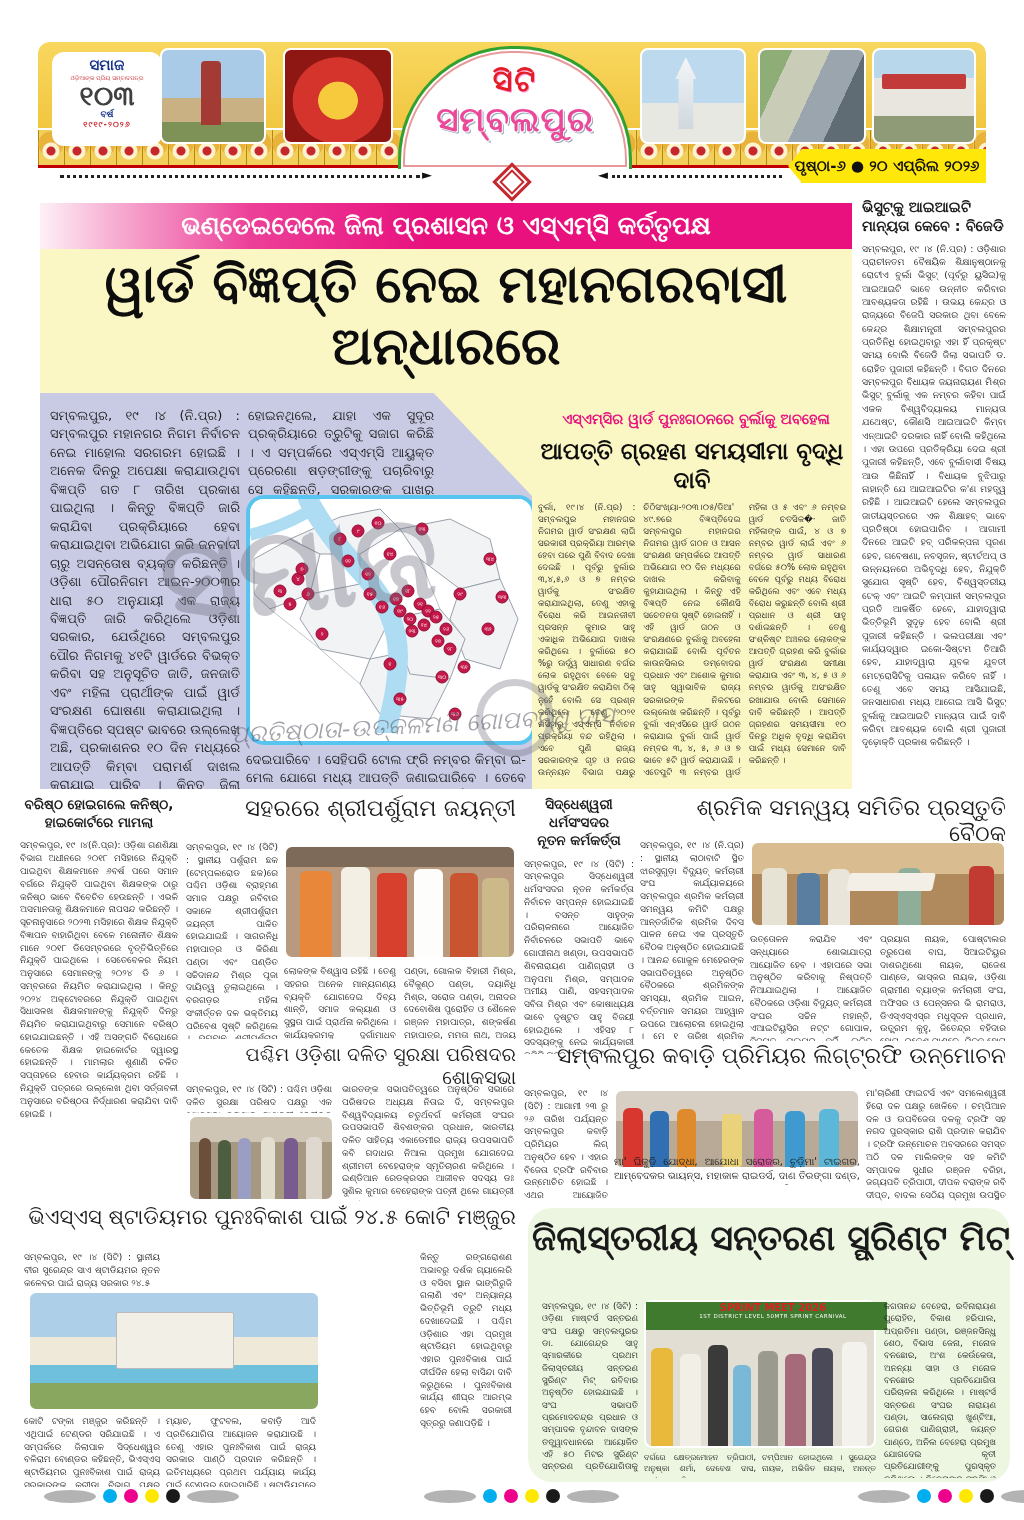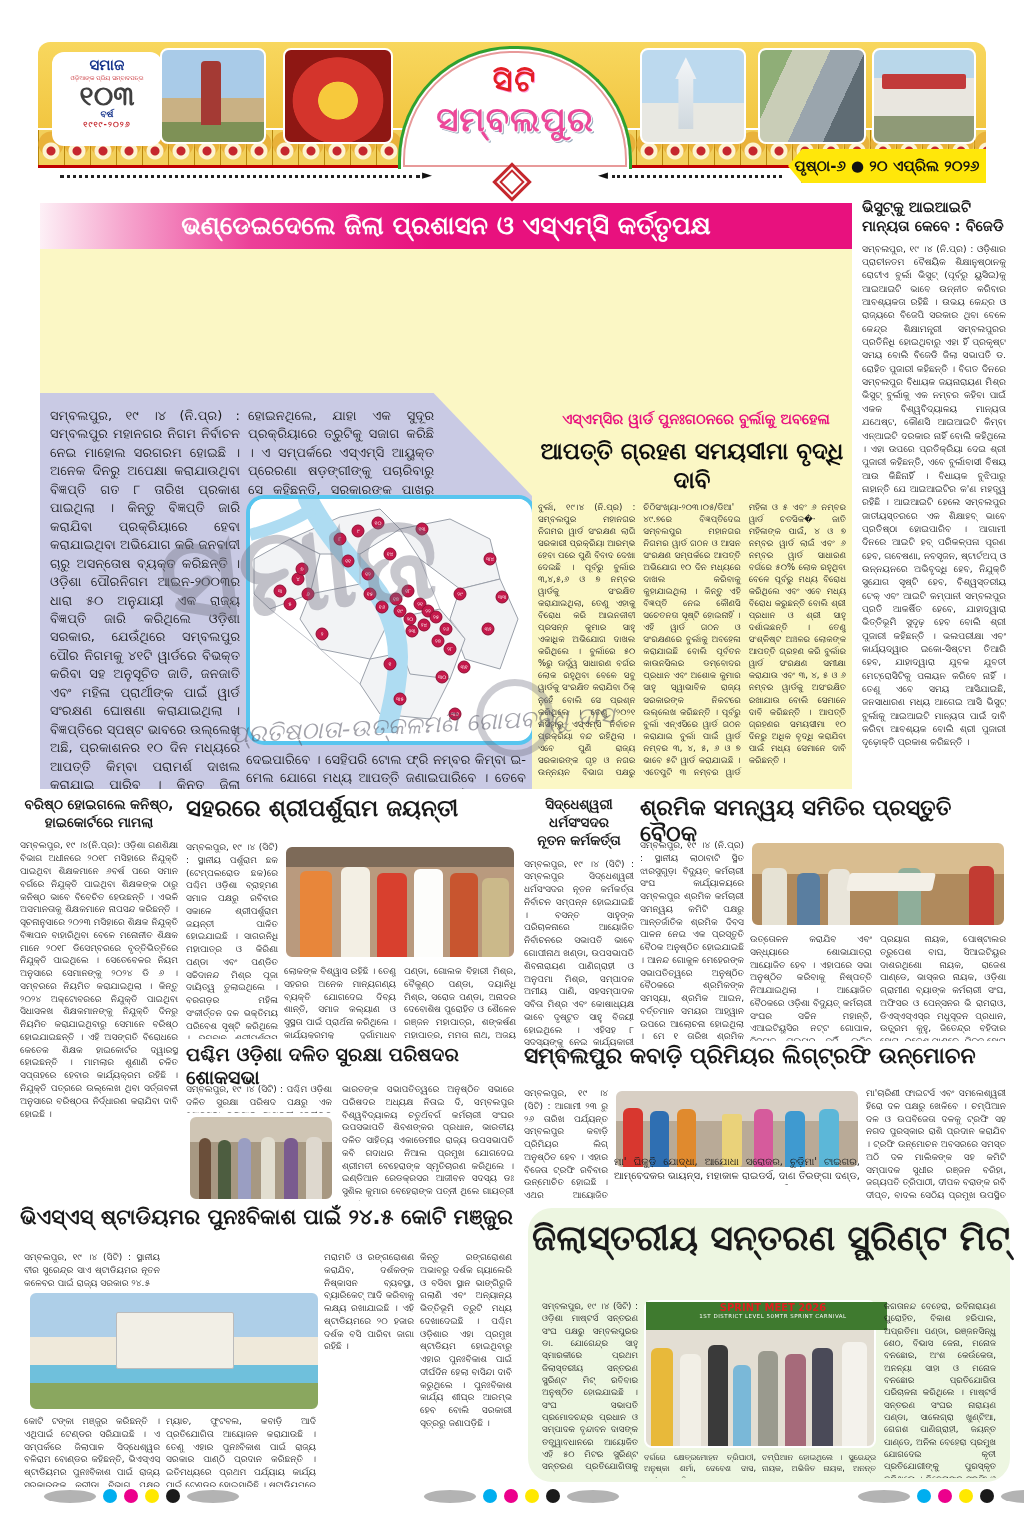--- a/index.html
+++ b/index.html
@@ -69,21 +69,21 @@
   .wm-script{position:absolute;left:190px;top:462px;font-size:24px;font-style:italic;
      color:rgba(85,85,100,.55);transform:rotate(-3deg);z-index:4;pointer-events:none;}
   .wm-circle{position:absolute;left:436px;top:430px;width:64px;height:64px;border-radius:50%;
      border:7px solid rgba(110,110,125,.35);z-index:4;}
   
   .vssut{left:862px;top:198px;width:144px;height:592px;}
   .vssut-h{font-size:14.5px;font-weight:bold;line-height:1.3;}
   .vssut-b{font-size:9.2px;line-height:1.45;text-align:justify;margin-top:6px;height:544px;overflow:hidden;}
   
   .art-h-sm{font-size:13.5px;font-weight:bold;text-align:center;line-height:1.35;}
-  .art-h-lg{font-size:22px;font-weight:bold;text-align:left;line-height:1.2;}
+  .art-h-lg{font-size:22px;font-weight:normal;text-align:right;line-height:1.2;}
   .body-sm{font-size:9px;line-height:1.42;text-align:justify;overflow:hidden;}
   .green-box{left:528px;top:1208px;width:482px;height:274px;background:#edf6e1;border-radius:24px;}
   .swim-h{font-size:35px;font-weight:bold;text-align:right;padding-top:10px;}
   .banner-red{color:#e02020;font-weight:bold;font-size:10px;text-align:center;}
   .banner-sub{color:#fdfdfd;font-size:5.5px;text-align:center;letter-spacing:.5px;}
   
   .p-gate{background:linear-gradient(180deg,#a9cbe8 0 52%,#c9b184 52% 78%,#7e9156 78% 100%),#a9cbe8;}
   .p-gate::after{content:"";position:absolute;left:38%;top:12%;width:20%;height:70%;
      background:#a43a34;border-radius:4px 4px 0 0;}
   .p-lamp{background:radial-gradient(ellipse at 50% 55%,#f7c93c 0 26%,#d4342c 27% 60%,#8e1713 61% 100%);}
@@ -139,20 +139,21 @@
 <div class="abs diamond"></div>
 <div class="abs date-ribbon">
   <span>ପୃଷ୍ଠା-୬ ●  ୨୦ ଏପ୍ରିଲ ୨୦୨୬</span>
 </div>
 
 <div class="abs kicker">
   <span>ଭଣ୍ଡେଇଦେଲେ ଜିଲା ପ୍ରଶାସନ ଓ ଏସ୍‌ଏମ୍‌ସି କର୍ତ୍ତୃପକ୍ଷ</span>
 </div>
 
 <div class="abs lead-panel clip">
+  <div class="lead-headline">ୱାର୍ଡ ବିଜ୍ଞପ୍ତି ନେଇ ମହାନଗରବାସୀ ଅନ୍ଧାରରେ</div>
 
   <div class="lavender">
     <div class="lead-col just clip" style="left:10px;top:6px;width:190px;height:384px;">ସମ୍ବଲପୁର, ୧୯ ।୪ (ନି.ପ୍ର) : ସମ୍ବଲପୁର ମହାନଗର ନିଗମ ନିର୍ବାଚନ ନେଇ ମାହୋଲ ସରଗରମ ହୋଇଛି । ଅନେକ ଦିନରୁ ଅପେକ୍ଷା କରାଯାଉଥିବା ବିଜ୍ଞପ୍ତି ଗତ ୮ ତାରିଖ ପ୍ରକାଶ ପାଇଥିଲା । କିନ୍ତୁ ବିଜ୍ଞପ୍ତି ଜାରି କରାଯିବା ପ୍ରକ୍ରିୟାରେ ହେବା କରାଯାଇଥିବା ଅଭିଯୋଗ କରି ଜନବାଦୀ ଚାରୁ ଅସନ୍ତୋଷ ବ୍ୟକ୍ତ କରିଛନ୍ତି । ଓଡ଼ିଶା ପୌରନିଗମ ଆଇନ-୨୦୦୩ର ଧାରା ୫୦ ଅନୁଯାୟୀ ଏକ ରାଜ୍ୟ ବିଜ୍ଞପ୍ତି ଜାରି କରିଥିଲେ ଓଡ଼ିଶା ସରକାର, ଯେଉଁଥିରେ ସମ୍ବଲପୁର ପୌର ନିଗମକୁ ୪୧ଟି ୱାର୍ଡରେ ବିଭକ୍ତ କରିବା ସହ ଅନୁସୂଚିତ ଜାତି, ଜନଜାତି ଏବଂ ମହିଳା ପ୍ରାର୍ଥୀଙ୍କ ପାଇଁ ୱାର୍ଡ ସଂରକ୍ଷଣ ଘୋଷଣା କରାଯାଇଥିଲା । ବିଜ୍ଞପ୍ତିରେ ସ୍ପଷ୍ଟ ଭାବରେ ଉଲ୍ଲେଖ ଅଛି, ପ୍ରକାଶନର ୧୦ ଦିନ ମଧ୍ୟରେ ଆପତ୍ତି କିମ୍ବା ପରାମର୍ଶ ଦାଖଲ କରାଯାଇ ପାରିବ । କିନ୍ତୁ ଜିଲା ପ୍ରଶାସନ ଏହି ବିଜ୍ଞପ୍ତିକୁ ବ୍ୟାପକ ଭାବେ ପ୍ରଚାରପ୍ରସାର କରିବାରେ ବିଫଳ ହୋଇଛି । ଜିଲାପାଳ ଏବଂ ମହାନଗର ନିଗମ କମିଶନରଙ୍କୁ ସେମାନଙ୍କ ନୋଟିସ ବୋର୍ଡରେ ବିଜ୍ଞପ୍ତି ପ୍ରକାଶ କରିବା ଏବଂ ଜନସଚେତନତା ସୃଷ୍ଟି କରିବାକୁ ନିର୍ଦ୍ଦେଶ ଦିଆଯାଇଥିଲା । କିନ୍ତୁ ଏଥିରେ ଅବହେଳା କରାଯିବାରୁ ମହାନଗରବାସୀ କୌଣସି ସୂଚନା ପାଇ ନ ପାରି ଆପତ୍ତି ଦାଖଲ କରିପାରୁ ନାହାନ୍ତି ।</div>
     <div class="lead-col just clip" style="left:208px;top:6px;width:186px;height:92px;">ହୋଇନଥିଲେ, ଯାହା ଏକ ସୁଦୂର ପ୍ରକ୍ରିୟାରେ ତ୍ରୁଟିକୁ ସଜାଗ କରିଛି । ଏ ସମ୍ପର୍କରେ ଏସ୍‌ଏମ୍‌ସି ଆୟୁକ୍ତ ପ୍ରେରଣା ଷଡ଼ଙ୍ଗୀଙ୍କୁ ପଚାରିବାରୁ ସେ କହିଛନ୍ତି, ସରକାରଙ୍କ ପାଖରୁ ବିଜ୍ଞପ୍ତି ପାଇବା ପରେ ତାହା ନୋଟିସ୍ ବୋର୍ଡରେ ପ୍ରକାଶ କରାଯାଇଛି । ଆପତ୍ତି, ଅଭିଯୋଗ କିମ୍ବା ପରାମର୍ଶ</div>
     <div class="lead-col just clip" style="left:206px;top:350px;width:280px;height:42px;">ଦେଇପାରିବେ । ସେହିପରି ଟୋଲ ଫ୍ରି ନମ୍ବର କିମ୍ବା ଇ-ମେଲ ଯୋଗେ ମଧ୍ୟ ଆପତ୍ତି ଜଣାଇପାରିବେ । ତେବେ ମୋ ପାଖକୁ କୌଣସି ଅଭିଯୋଗ ଆସିନାହିଁ ବୋଲି ସେ କହିଛନ୍ତି ।</div>
 
     <div class="map-card">
       <svg id="ward-map-svg" width="274" height="234" viewBox="0 0 274 234">
         <rect x="0" y="0" width="274" height="234" fill="#ffffff"></rect>
         <g stroke="#9aa0aa" stroke-width="1" fill="#f2f3f5">
@@ -339,21 +340,20 @@
   <div class="abs body-sm clip" style="left:90px;top:112px;width:246px;height:30px;font-size:10px;">ମା' ଘିକୁଡ଼ି ଯୋଦ୍ଧା, ଆଯୋଧା ସରୋଜର, ଚୁଡ଼ିମା' ଟାଇଗର, ଆମ୍ବେଦକର ଭାୟନ୍ସ, ମହାକାଳ ରାଇଡର୍ସ, ଦାଣ ତିରଙ୍ଗା ଦଣ୍ଡ, ପଶ୍ଚିମାଞ୍ଚଳ ପାଇକ, ସମଲେଶ୍ୱରୀ ୱାରିଅର୍ସ, ରାଜା ବୁଲ୍, ମା' ବାମେଙ୍କଦା ଷ୍ଟାରର୍ସ</div>
   <div class="abs body-sm clip" style="left:342px;top:44px;width:140px;height:116px;">ମା'ଚାରିଣୀ ଫାଇଟର୍ସ ଏବଂ ସମଲେଶ୍ୱରୀ ହିରୋ ଦଳ ପକ୍ଷରୁ ଖେଳିବେ । ଚମ୍ପିଆନ ଦଳ ଓ ଉପବିଜେତା ଦଳକୁ ଟ୍ରଫି ସହ ନଗଦ ପୁରସ୍କାର ରାଶି ପ୍ରଦାନ କରାଯିବ । ଟ୍ରଫି ଉନ୍ମୋଚନ ଅବସରରେ ସମସ୍ତ ଅଠି ଦଳ ମାଲିକଙ୍କ ସହ କମିଟି ସମ୍ପାଦକ ସୁଧୀର ରଞ୍ଜନ ବରିହା, ଜଗ୍ୟପତି ତ୍ରିପାଠୀ, ଦୀପକ ବରାଙ୍କ ରବି ଦୀପ୍ତ, ବାଦଲ ସେଠିୟ ପ୍ରମୁଖ ଉପସ୍ଥିତ ଥିଲେ । ସମ୍ବଲପୁର କବାଡ଼ି କ୍ଲବ ଓ ଜିଲା କ୍ରୀଡ଼ାସଂଘ ସହଯୋଗରେ ଏହି ପ୍ରତିଯୋଗିତା ଆୟୋଜିତ ହେବ ।</div>
 </div>
 
 <div class="abs" style="left:20px;top:1205px;width:496px;height:285px;">
   <div class="art-h-lg" style="font-size:21px;">ଭିଏସ୍‌ଏସ୍ ଷ୍ଟାଡିୟମର ପୁନଃବିକାଶ ପାଇଁ ୨୪.୫ କୋଟି ମଞ୍ଜୁର</div>
   <div class="abs body-sm clip" style="left:4px;top:46px;width:136px;height:38px;">ସମ୍ବଲପୁର, ୧୯ ।୪ (ସିଟି) : ସ୍ଥାନୀୟ ବୀର ସୁରେନ୍ଦ୍ର ସାଏ ଷ୍ଟାଡିୟମର ନୂତନ କଳେବର ପାଇଁ ରାଜ୍ୟ ସରକାର ୨୪.୫</div>
   <div class="abs ph p-stadium" style="left:8px;top:86px;width:292px;height:120px;"></div>
   <div class="abs body-sm clip" style="left:4px;top:210px;width:136px;height:72px;">କୋଟି ଟଙ୍କା ମଞ୍ଜୁର କରିଛନ୍ତି । ଏଥିପାଇଁ ଟେଣ୍ଡର ସରିଯାଇଛି । ଏ ସମ୍ପର୍କରେ ଜିଲାପାଳ ସିଦ୍ଧେଶ୍ୱର ବଳିରାମ ବୋଣ୍ଡର କହିଛନ୍ତି, ଭିଏସ୍‌ଏସ୍ ଷ୍ଟାଡିୟମର ପୁନଃବିକାଶ ପାଇଁ ରାଜ୍ୟ ସରକାରଙ୍କ କ୍ରୀଡ଼ା ବିଭାଗ ପକ୍ଷରୁ ୨୪.୫ କୋଟି ଟଙ୍କା ପ୍ରଦାନ କରାଯାଇଛି । ଏହି ଷ୍ଟାଡିୟମରେ ବର୍ଷତମାମ ଉଭଡ଼ା ଟର୍ଫି କ୍ରିକେଟ</div>
   <div class="abs body-sm clip" style="left:146px;top:210px;width:150px;height:72px;">ମ୍ୟାଚ, ଫୁଟବଲ, କବାଡ଼ି ଆଦି ପ୍ରତିଯୋଗିତା ଆୟୋଜନ କରାଯାଉଛି । ତେଣୁ ଏହାର ପୁନଃବିକାଶ ପାଇଁ ରାଜ୍ୟ ସରକାର ପାଣ୍ଠି ପ୍ରଦାନ କରିଛନ୍ତି । ଇତିମଧ୍ୟରେ ପ୍ରଥମ ପର୍ଯ୍ୟାୟ କାର୍ଯ୍ୟ ପାଇଁ ଟେଣ୍ଡର ହୋଇସାରିଛି । ଷ୍ଟାଡିୟମରେ ଦଳ କ୍ରିକେଟ ପିଚ୍, ଉଭଡ଼ା ଟର୍ଫି ମ୍ୟାଚ୍ ସହିତ ଅନ୍ୟ କ୍ରିକେଟ ପ୍ରତିଯୋଗିତାର ଆୟୋଜନ କରାଯିବ । ଆହୁରି ଆବଶ୍ୟକତା ଅନୁଯାୟୀ ଅତ୍ୟାଧୁନିକ ଫ୍ଲଡ଼ଲାଇଟ୍, ପ୍ରେକ୍ଷାଳୟ ଗ୍ୟାଲେରି, ଷ୍ଟାଡିୟମର</div>
-  <div class="abs body-sm clip" style="left:304px;top:46px;width:90px;height:236px;">ମରାମତି ଓ ରଙ୍ଗରୋଶଣ କରାଯିବ, ଦର୍ଶକଙ୍କ ନିଷ୍କାସନ ବ୍ୟବସ୍ଥା, ବ୍ୟାରିକେଟ୍ ଆଦି କରିବାକୁ ଲକ୍ଷ୍ୟ ରଖାଯାଇଛି । ଏହି ଷ୍ଟାଡିୟମରେ ୨୦ ହଜାର ଦର୍ଶକ ବସି ପାରିବା ଜାଗା ରହିଛି ।</div>
   <div class="abs body-sm clip" style="left:400px;top:46px;width:92px;height:236px;">କିନ୍ତୁ ରଙ୍ଗରୋଶଣ ଅଭାବରୁ ଦର୍ଶକ ଗ୍ୟାଲେରି ଓ ବସିବା ସ୍ଥାନ ଭାଙ୍ଗିରୁଜି ଗଲାଣି ଏବଂ ଅନ୍ୟାନ୍ୟ ଭିତ୍ତିଭୂମି ତ୍ରୁଟି ମଧ୍ୟ ଦେଖାଦେଇଛି । ପଶ୍ଚିମ ଓଡ଼ିଶାର ଏହା ପ୍ରମୁଖ ଷ୍ଟାଡିୟମ ହୋଇଥିବାରୁ ଏହାର ପୁନଃବିକାଶ ପାଇଁ ଦୀର୍ଘଦିନ ହେଲା ବାସିନ୍ଦା ଦାବି କରୁଥିଲେ । ପୁନଃବିକାଶ କାର୍ଯ୍ୟ ଶୀଘ୍ର ଆରମ୍ଭ ହେବ ବୋଲି ସରକାରୀ ସୂତ୍ରରୁ ଜଣାପଡ଼ିଛି ।</div>
 </div>
 
 <div class="abs green-box">
   <div class="swim-h">ଜିଲାସ୍ତରୀୟ ସନ୍ତରଣ ସ୍ପ୍ରିଣ୍ଟ ମିଟ୍</div>
   <div class="abs body-sm clip" style="left:14px;top:92px;width:96px;height:172px;font-size:8.7px;">ସମ୍ବଲପୁର, ୧୯ ।୪ (ସିଟି) : ଓଡ଼ିଶା ମାଷ୍ଟର୍ସ ସନ୍ତରଣ ସଂଘ ପକ୍ଷରୁ ସମ୍ବଲପୁରର ଡା. ଯୋଗେନ୍ଦ୍ର ସାହୁ ସ୍ମାରକୀରେ ପ୍ରଥମ ଜିଲାସ୍ତରୀୟ ସନ୍ତରଣ ସ୍ପ୍ରିଣ୍ଟ ମିଟ୍ ରବିବାର ଅନୁଷ୍ଠିତ ହୋଇଯାଇଛି । ସଂଘ ସଭାପତି ପ୍ରମୋଦଚନ୍ଦ୍ର ପ୍ରଧାନ ଓ ସମ୍ପାଦକ ବୃନ୍ଦାବନ ଦାସଙ୍କ ତତ୍ତ୍ୱାବଧାନରେ ଆୟୋଜିତ ଏହି ୫୦ ମିଟର ସ୍ପ୍ରିଣ୍ଟ ସନ୍ତରଣ ପ୍ରତିଯୋଗିତାକୁ ଉପଦେଷ୍ଟା ଆର୍ଯ୍ୟବ୍ରତ ମିଶ୍ର ଉଦ୍‌ଘାଟନ କରିଥିଲେ । ପ୍ରତିଯୋଗିତାରେ ପୁରୁଷ ଓ ମହିଳା ବିଭାଗର ବିଭିନ୍ନ ବର୍ଗରେ ୫୦ ମିଟର ସନ୍ତରଣ ଅନୁଷ୍ଠିତ ହୋଇଥିଲା । ଏଥିରେ ୯୦ ପ୍ରତିଯୋଗୀ ଅଂଶଗ୍ରହଣ କରିଥିବା ବେଳେ ବିଭିନ୍ନ</div>
   <div class="abs ph p-swim" style="left:116px;top:92px;width:232px;height:148px;">
     <div style="position:absolute;left:0;top:0;width:100%;height:28px;background:#3f7a2f;padding-left:13px;">
       <div class="banner-red">SPRINT MEET 2026</div>
       <div class="banner-sub">1ST DISTRICT LEVEL 50MTR SPRINT CARNIVAL</div>

